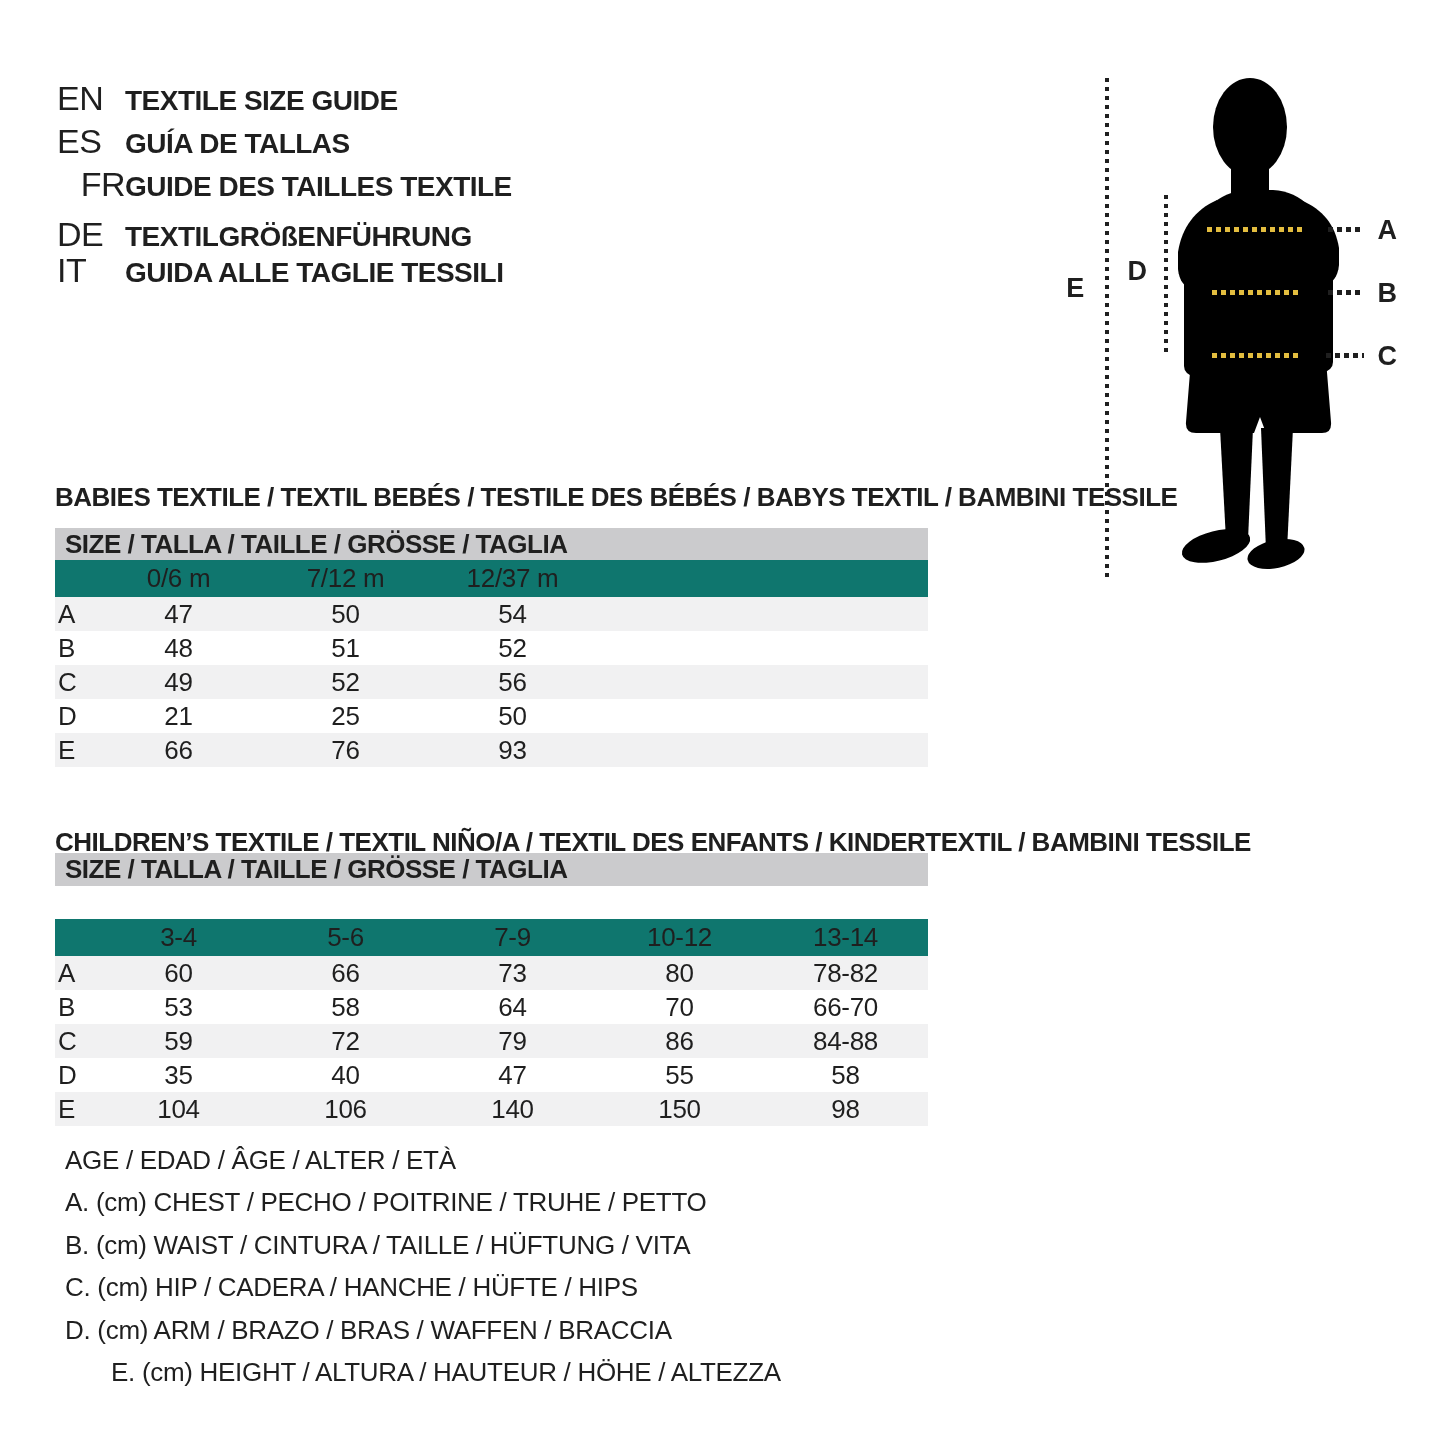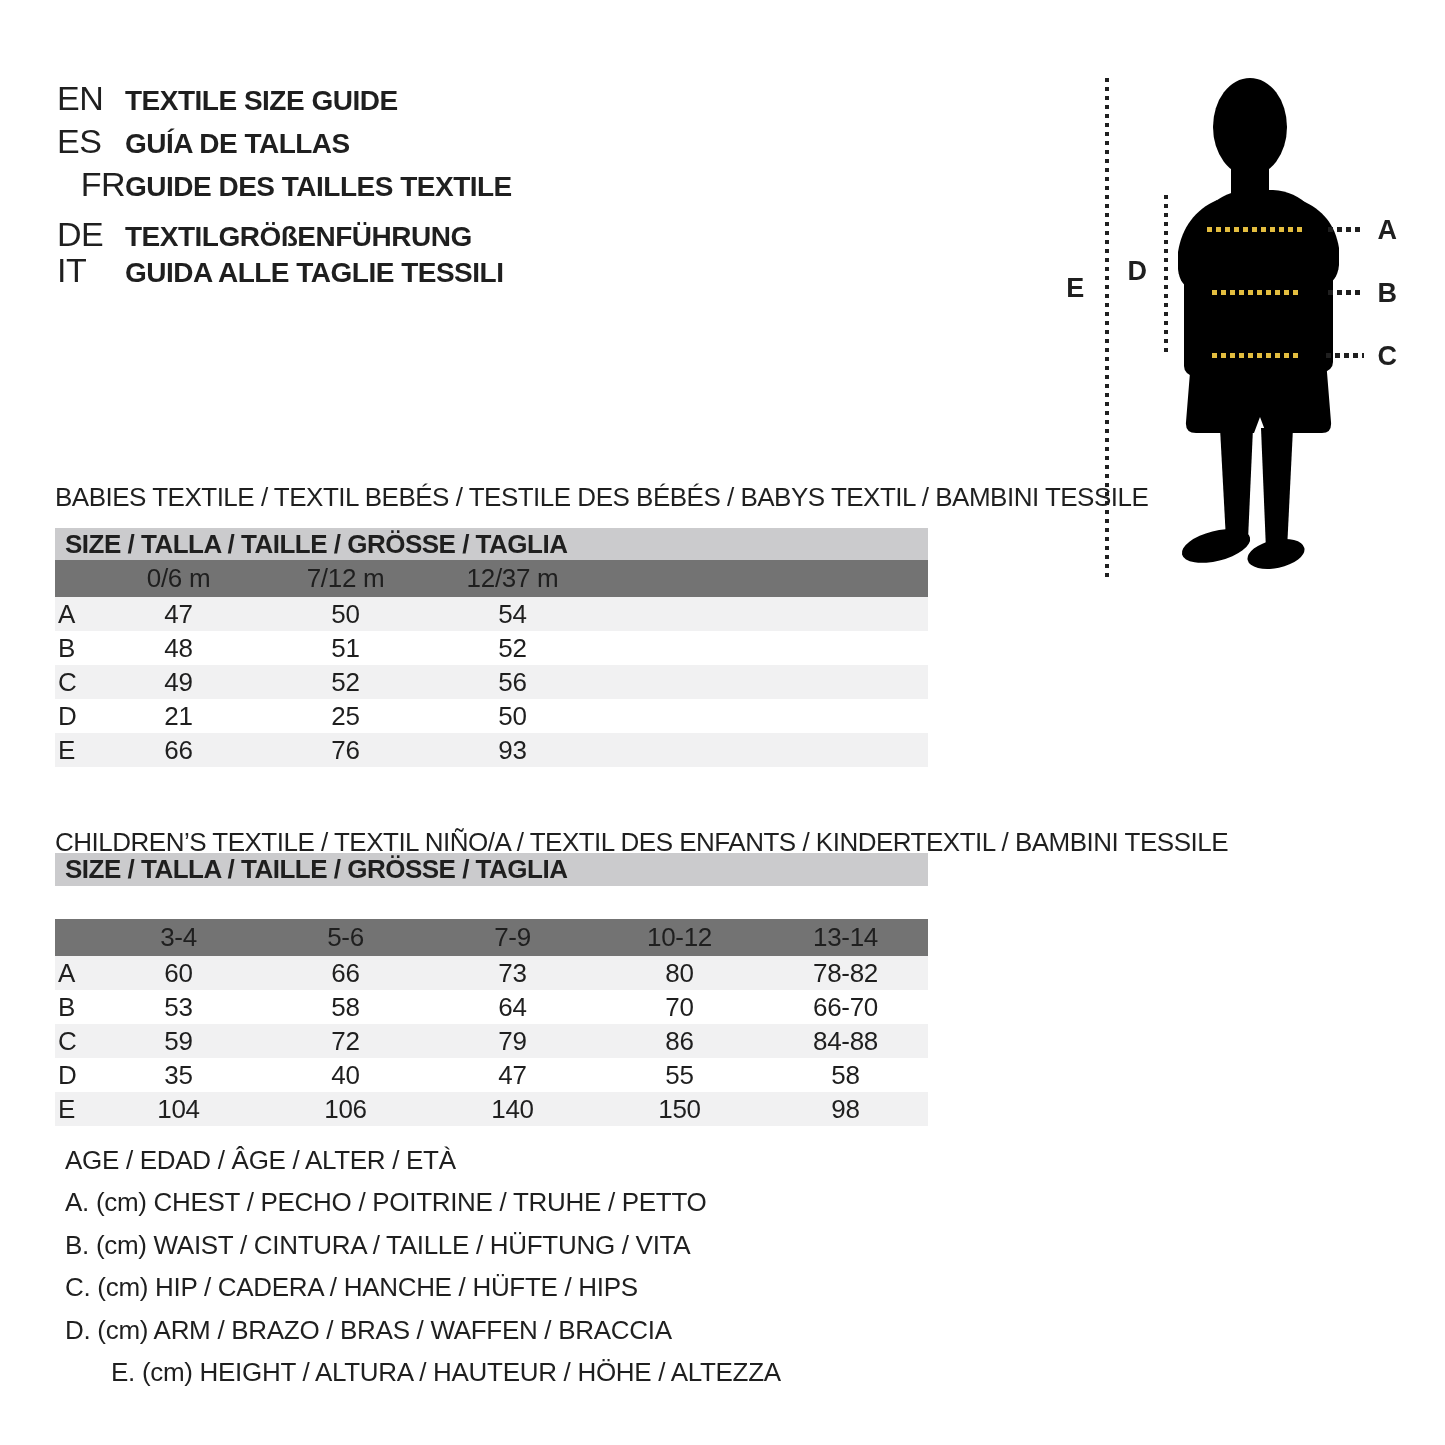--- a/index.html
+++ b/index.html
@@ -11,32 +11,32 @@
   
   .lang-row{position:absolute;left:57px;height:44px;line-height:44px;white-space:nowrap;}
   .lang-code{display:inline-block;width:68px;font-weight:normal;font-size:34px;letter-spacing:-.5px;}
   .lang-title{display:inline-block;font-weight:bold;font-size:28px;letter-spacing:-.5px;}
   
   .vdots{position:absolute;width:4px;background:repeating-linear-gradient(180deg,var(--text,#1f1f1f) 0 4px,transparent 4px 9px);}
   .hdots-y{position:absolute;height:5px;background:repeating-linear-gradient(90deg,var(--accent-yellow,#e3bd3f) 0 5px,transparent 5px 9px);}
   .hdots-b{position:absolute;height:5px;background:repeating-linear-gradient(90deg,var(--text,#1f1f1f) 0 5px,transparent 5px 9px);}
   .measure-letter{position:absolute;font-weight:bold;font-size:27px;line-height:36px;width:34px;text-align:center;letter-spacing:-.5px;}
   
-  .section-title{position:absolute;left:55px;font-weight:normal;font-size:26px;line-height:28px;letter-spacing:-.5px;white-space:nowrap;}
+  .section-title{position:absolute;left:55px;font-weight:bold;font-size:26px;line-height:28px;letter-spacing:-.5px;white-space:nowrap;}
   
   .size-bar{
     position:absolute;left:55px;width:873px;height:33px;background:var(--bar-gray,#cbcbcd);
     font-weight:bold;font-size:26px;line-height:33px;padding-left:10px;box-sizing:border-box;
     letter-spacing:-.5px;white-space:nowrap;
   }
   table.size-table{position:absolute;left:55px;width:873px;border-collapse:collapse;table-layout:fixed;}
   table.size-table td,table.size-table th{
     padding:0;font-size:26px;font-weight:normal;height:34px;text-align:center;letter-spacing:-.3px;
   }
-  table.size-table thead th{height:37px;background:#737373;}
+  table.size-table thead th{height:37px;background:#0f766e;}
   table.size-table td.rl{text-align:left;padding-left:3px;}
   table.size-table tbody tr:nth-child(odd){background:var(--row-gray,#f1f1f2);}
   
   .legend-line{position:absolute;left:65px;font-size:26px;line-height:28px;letter-spacing:-.3px;white-space:nowrap;}
 </style>
 </head>
 <body>
 
 <div id="canvas" style="--text: #1f1f1f; --accent-yellow: #e3bd3f; --bar-gray: #cbcbcd; --row-gray: #f1f1f2;">
 

